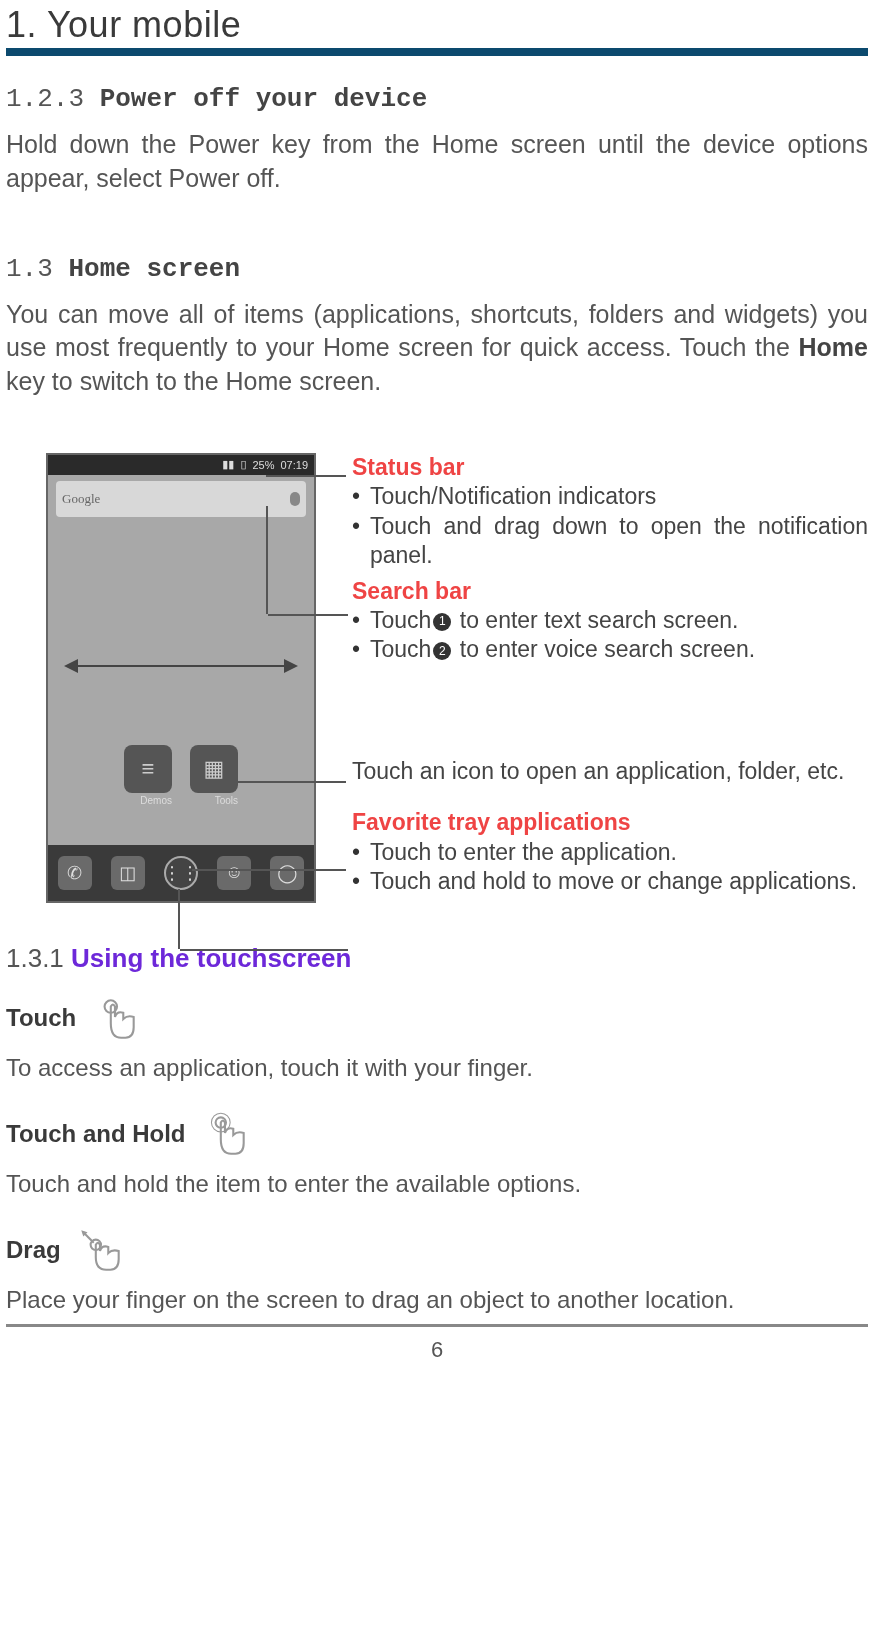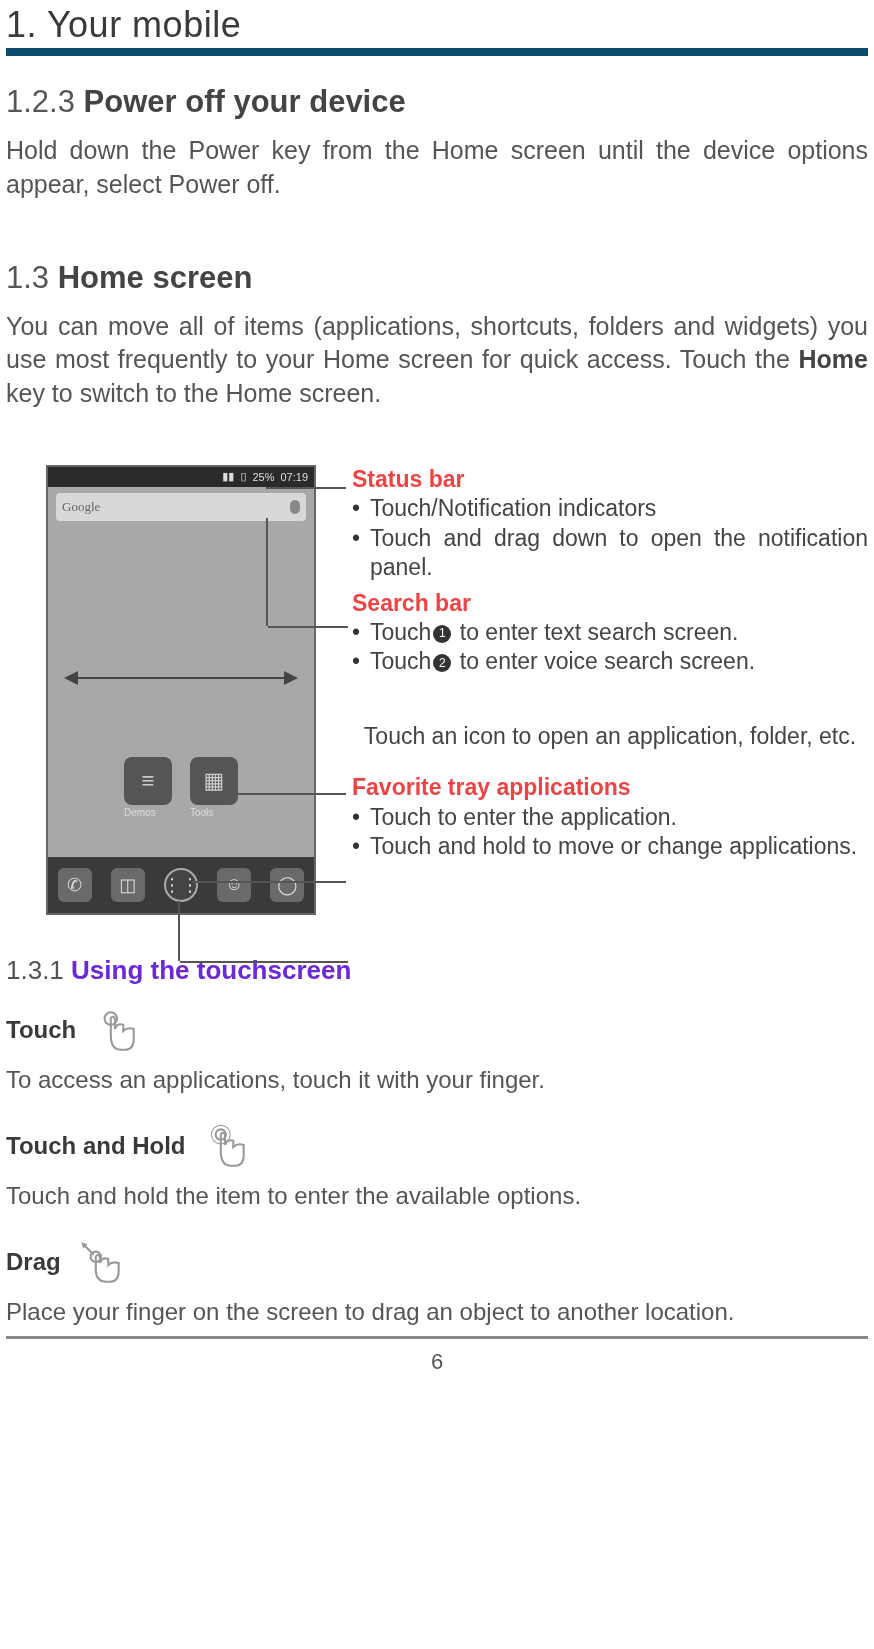--- a/index.html
+++ b/index.html
@@ -15,23 +15,24 @@
     font-size: 36px;
     color: #3a3a3a;
     font-weight: 400;
     letter-spacing: 0.5px;
     padding-bottom: 2px;
     border-bottom: 8px solid #0c4a6e;
     margin-bottom: 28px;
     margin-top: 4px;
   }
   .sec-heading {
-    font-size: 31px;
+    font-size: 26px;
     color: #555;
     margin-bottom: 14px;
+    font-family: Liberation Mono, monospace;
   }
   .sec-heading .num { font-weight: 400; }
   .sec-heading .title { font-weight: 700; color: #444; }
   .body-text {
     font-size: 25px;
     line-height: 1.35;
     color: #555;
     text-align: justify;
     margin-bottom: 40px;
   }
@@ -53,21 +54,21 @@
     position: relative;
     background: #a8a8a8;
     overflow: hidden;
   }
   .status-bar {
     height: 20px; background: #2a2a2a; color: #ddd;
     display: flex; justify-content: flex-end; align-items: center;
     font-size: 11px; padding: 0 6px; gap: 6px;
   }
   .search-pill {
-    margin: 6px 8px; height: 28px; background: #d8d8d8;
+    margin: 6px 8px; height: 36px; background: #d8d8d8;
     border-radius: 4px; display: flex; align-items: center;
     padding: 0 6px; justify-content: space-between;
   }
   .search-pill .g { font-size: 13px; color: #666; font-family: Georgia, serif;}
   .search-pill .mic { width: 10px; height: 14px; background:#888; border-radius:5px;}
   .swipe-arrow {
     position: absolute; top: 210px; left: 18px; right: 18px;
     height: 2px; background: #444;
   }
   .swipe-arrow::before, .swipe-arrow::after {
@@ -77,21 +78,21 @@
   .swipe-arrow::before { left: -2px; border-right: 14px solid #444; }
   .swipe-arrow::after { right: -2px; border-left: 14px solid #444; }
   .mid-icons {
     position: absolute; top: 290px; left: 0; right: 0;
     display: flex; justify-content: center; gap: 18px;
   }
   .mid-icons .ic {
     width: 48px; height: 48px; background: #555; border-radius: 8px;
     display:flex;align-items:center;justify-content:center;color:#ccc;font-size:22px;
   }
-  .mid-icons .lbl { text-align:left; font-size:10px; color:#ddd; margin-top:2px;}
+  .mid-icons .lbl { text-align:right; font-size:10px; color:#ddd; margin-top:2px;}
   .dock {
     position: absolute; bottom: 0; left:0; right:0; height: 56px;
     background: #3a3a3a; display:flex; align-items:center; justify-content:space-around;
   }
   .dock .dic { width:34px;height:34px;border-radius:6px;background:#6a6a6a;display:flex;align-items:center;justify-content:center;color:#ddd;font-size:18px;}
   .dock .dic.circle{border-radius:50%;border:2px solid #aaa;background:#444;width:34px;height:34px;}
 
   .callouts-col { flex: 1; padding-left: 4px; font-size: 23px; color:#444; line-height:1.28;}
   .callouts-col .ct { font-weight:700; color:#ef4444;}
   .callouts-col ul { list-style: none; padding-left: 0;}
@@ -188,21 +189,21 @@
         <li>Touch and drag down to open the notification panel.</li>
       </ul>
     </div>
     <div class="block">
       <div class="ct">Search bar</div>
       <ul>
         <li><span>Touch</span><span class="num-circle">1</span><span> to enter text search screen.</span></li>
         <li><span>Touch</span><span class="num-circle">2</span><span> to enter voice search screen.</span></li>
       </ul>
     </div>
-    <div class="block" style="margin-top:45px;text-align:center;">Touch an icon to open an application, folder, etc.</div>
+    <div class="block" style="margin-top:92px;">Touch an icon to open an application, folder, etc.</div>
     <div class="block" style="margin-top:22px;">
       <div class="ct">Favorite tray applications</div>
       <ul>
         <li>Touch to enter the application.</li>
         <li>Touch and hold to move or change applications.</li>
       </ul>
     </div>
   </div>
 </div>
 
@@ -211,21 +212,21 @@
   <span class="title">Using the touchscreen</span>
 </div>
 
 <div class="gesture-row">
   <span class="gl">Touch</span>
   <svg class="g-icon" viewBox="0 0 50 50">
       <circle cx="20" cy="14" r="6" fill="none" stroke="#999" stroke-width="2"></circle>
       <path d="M20 14 L20 30 Q20 44 30 44 L34 44 Q42 44 42 34 L42 24 Q36 22 32 26 L32 20 Q26 18 24 24 L24 14 Q22 10 20 14 Z" fill="none" stroke="#999" stroke-width="2"></path>
     </svg>
 </div>
-<p class="gesture-desc">To access an applications, touch it with your finger.</p>
+<p class="gesture-desc">To access an application, touch it with your finger.</p>
 
 <div class="gesture-row">
   <span class="gl">Touch and Hold</span>
   <svg class="g-icon" viewBox="0 0 50 50">
       <circle cx="20" cy="14" r="5" fill="none" stroke="#999" stroke-width="2"></circle>
       <circle cx="20" cy="14" r="9" fill="none" stroke="#999" stroke-width="1"></circle>
       <path d="M20 14 L20 30 Q20 44 30 44 L34 44 Q42 44 42 34 L42 24 Q36 22 32 26 L32 20 Q26 18 24 24 L24 14 Q22 10 20 14 Z" fill="none" stroke="#999" stroke-width="2"></path>
     </svg>
 </div>
 <p class="gesture-desc">Touch and hold the item to enter the available options.</p>

